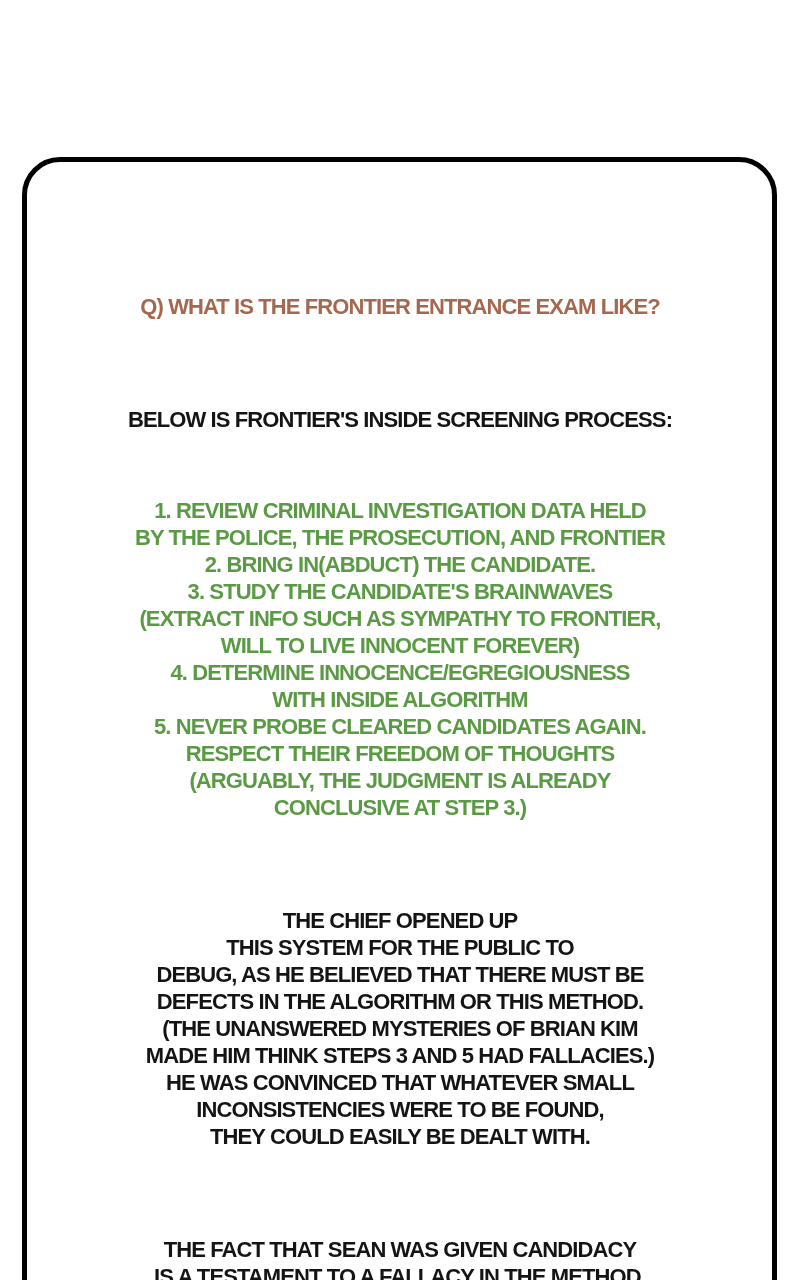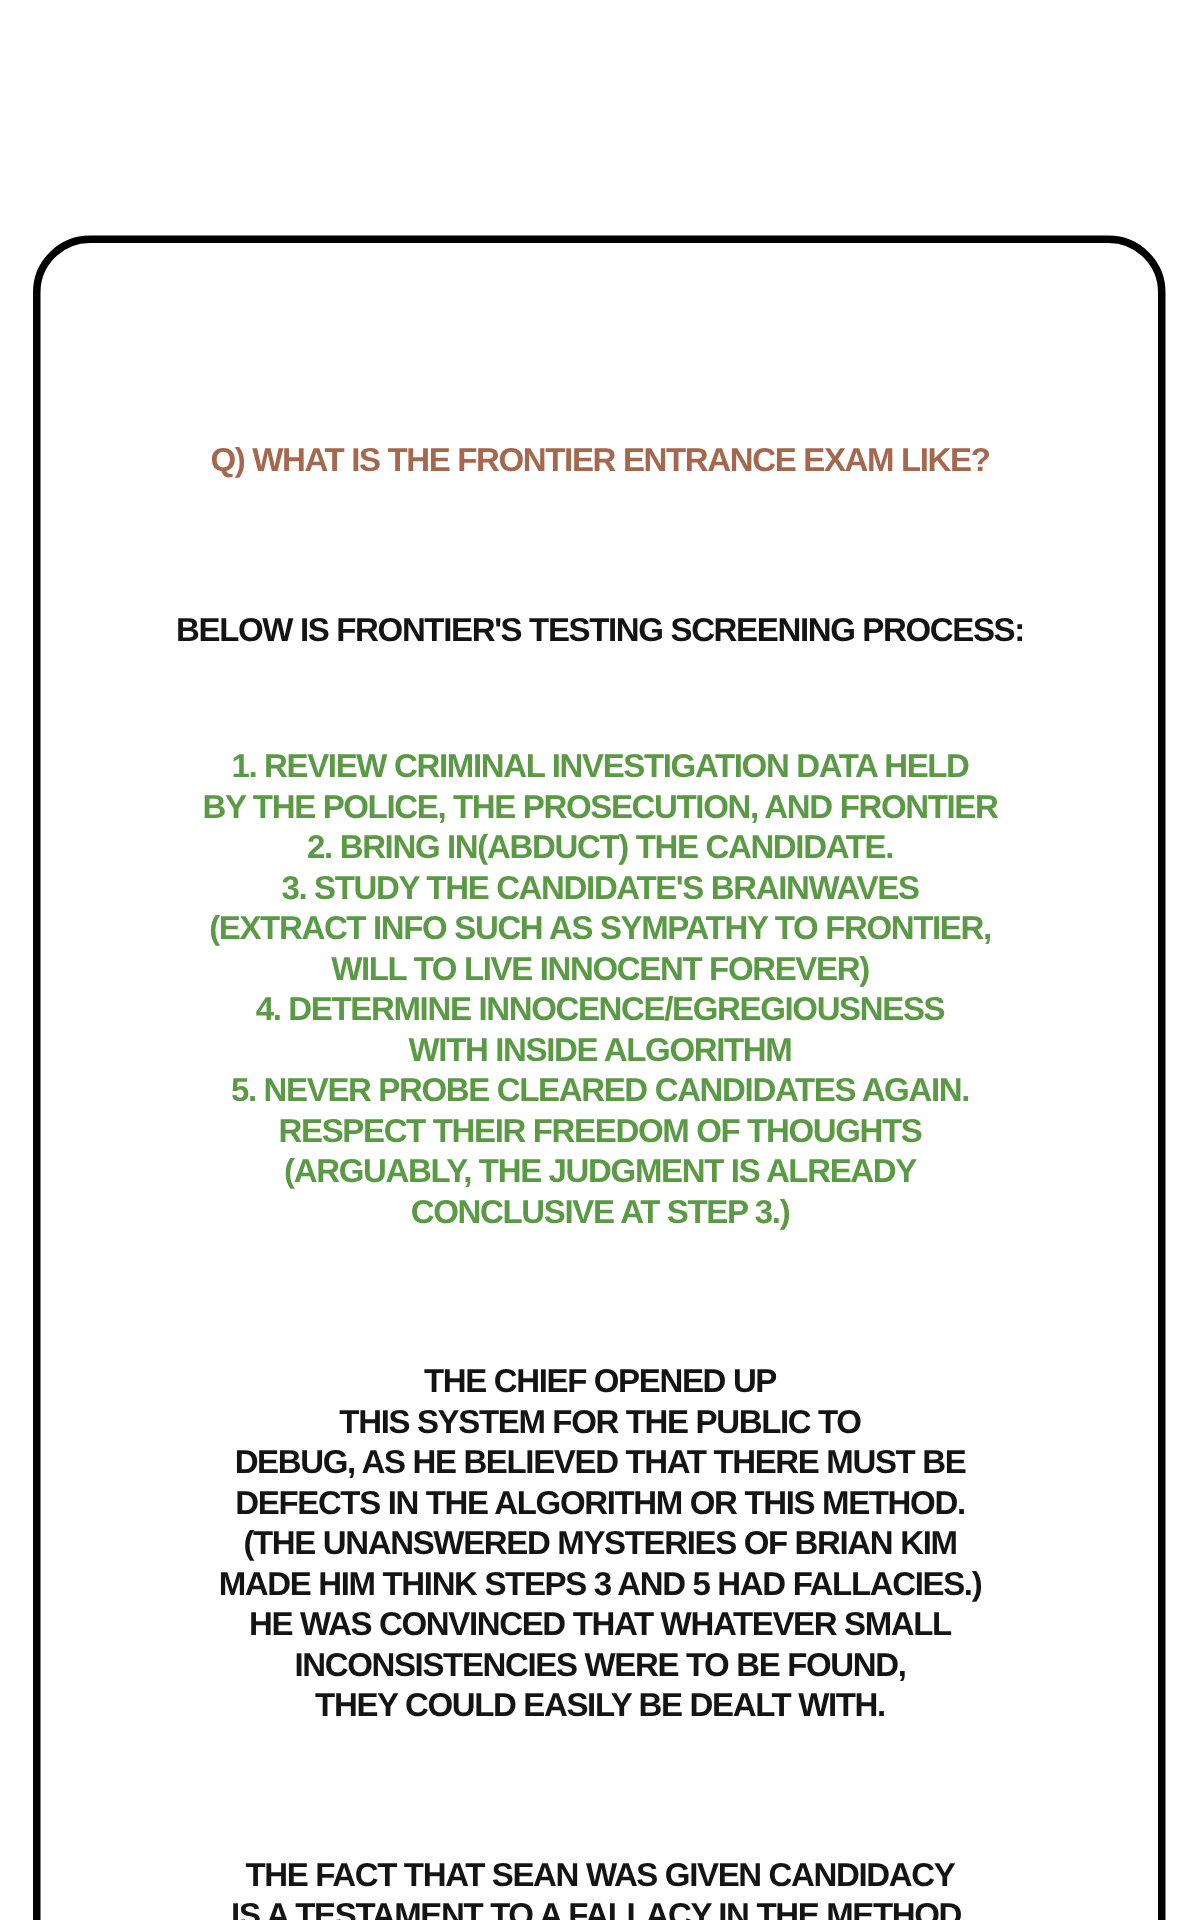--- a/index.html
+++ b/index.html
@@ -44,21 +44,21 @@
   .steps{color:var(--steps-color);}
 </style>
 </head>
 <body>
 
 <div class="panel-border"></div>
 
 <div class="text-stack">
   <p class="block question gap-after">Q) WHAT IS THE FRONTIER ENTRANCE EXAM LIKE?</p>
 
-  <p class="block">BELOW IS FRONTIER'S TESTING SCREENING PROCESS:</p>
+  <p class="block">BELOW IS FRONTIER'S INSIDE SCREENING PROCESS:</p>
 
   <p class="block steps gap-after">1. REVIEW CRIMINAL INVESTIGATION DATA HELD
 BY THE POLICE, THE PROSECUTION, AND FRONTIER
 2. BRING IN(ABDUCT) THE CANDIDATE.
 3. STUDY THE CANDIDATE'S BRAINWAVES
 (EXTRACT INFO SUCH AS SYMPATHY TO FRONTIER,
 WILL TO LIVE INNOCENT FOREVER)
 4. DETERMINE INNOCENCE/EGREGIOUSNESS
 WITH INSIDE ALGORITHM
 5. NEVER PROBE CLEARED CANDIDATES AGAIN.

